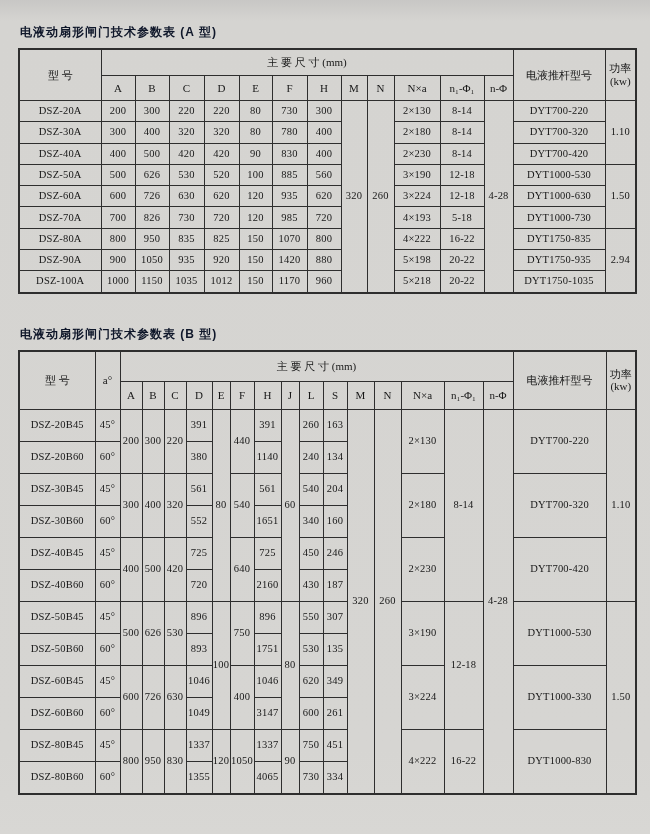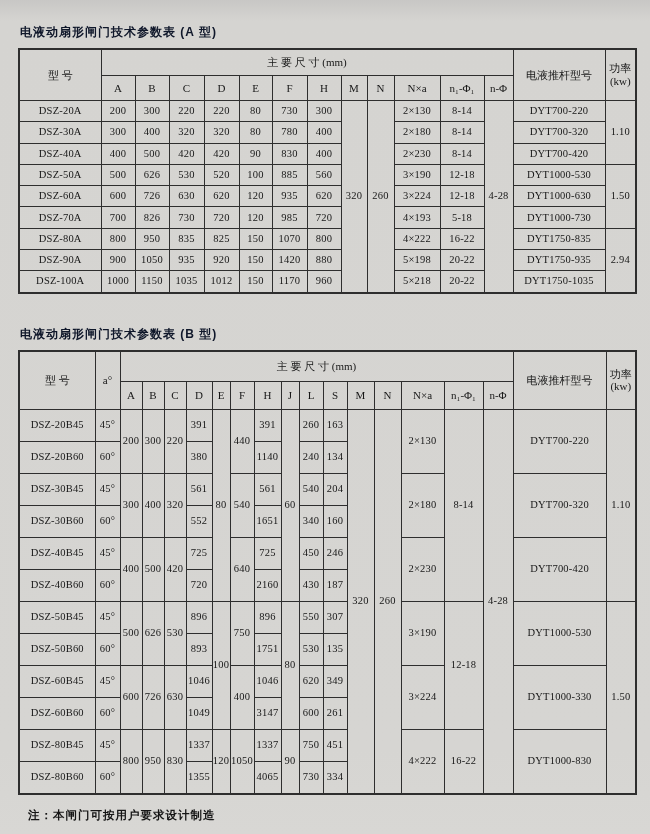--- a/index.html
+++ b/index.html
@@ -414,15 +414,14 @@
           <td>DSZ-80B60</td>
           <td>60°</td>
           <td>1355</td>
           <td>4065</td>
           <td>730</td>
           <td>334</td>
         </tr>
       </tbody>
   </table>
 
-  <div class="footnote">注：本闸门可按用户要求设计制造</div>
 
 </div>
 
 </body></html>

